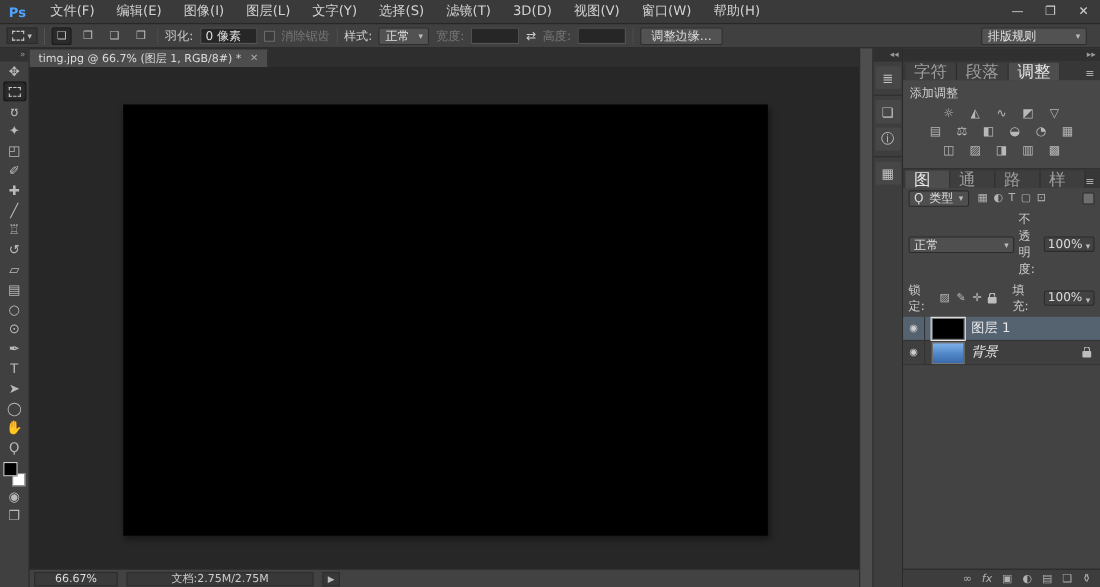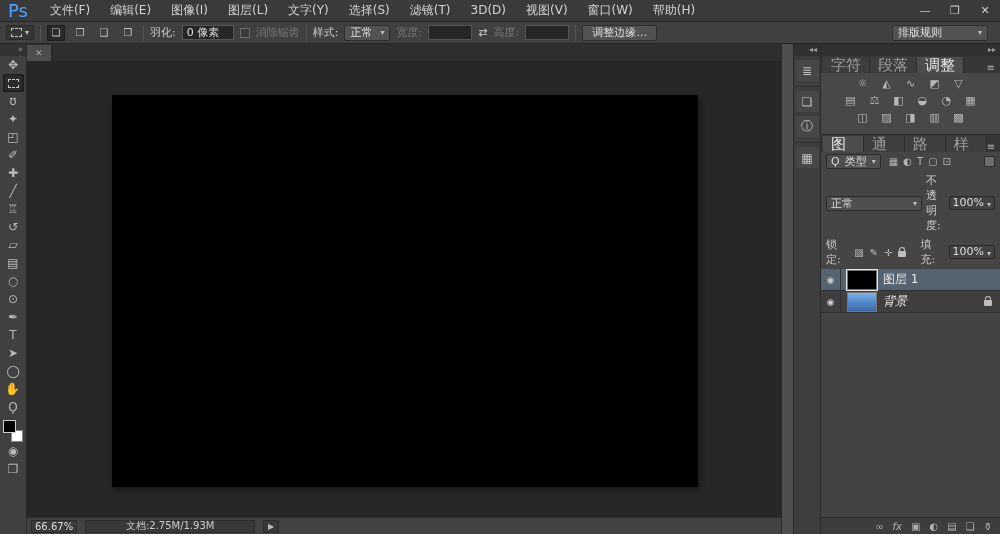--- a/index.html
+++ b/index.html
@@ -7,21 +7,21 @@
   #app {
     position:relative; width:1000px; height:534px; overflow:hidden;
     font-family:"DejaVu Sans","Liberation Sans",sans-serif;
     color:#cfcfcf; font-size:12px; background:#272727;
     user-select:none;
   }
   
   .menubar { position:absolute; top:0; left:0; right:0; height:22px;
     background:#3a3a3a; border-bottom:1px solid #262626;
     display:flex; align-items:center; }
-  .ps-logo { color:#4da3ff; font-weight:normal; font-size:18px; padding:0 12px 0 8px; }
+  .ps-logo { color:#4da3ff; font-weight:bold; font-size:12px; padding:0 12px 0 8px; }
   .menu-item { padding:0 10px; font-size:12px; color:#d2d2d2; line-height:21px; cursor:default; }
   .win-controls { margin-left:auto; display:flex; }
   .win-btn { width:30px; text-align:center; font-size:11px; color:#cfcfcf; line-height:21px; }
   
   .optionsbar { position:absolute; top:22px; left:0; right:0; height:22px;
     background:#404040; border-bottom:1px solid #262626;
     display:flex; align-items:center; gap:6px; padding:0 6px; font-size:11px; }
   .opt-sep { width:1px; height:16px; background:#2e2e2e; border-right:1px solid #555; }
   .tool-preview { display:flex; align-items:center; gap:3px; padding:2px 4px; border:1px solid #2c2c2c; background:#363636; }
   .dashed-box { width:11px; height:9px; border:1px dashed #c7c7c7; display:inline-block; }
@@ -57,21 +57,21 @@
     display:flex; flex-direction:column; }
   .tabbar { height:17px; background:#2e2e2e; display:flex; align-items:flex-end; }
   .doc-tab { background:#4d4d4d; color:#dcdcdc; font-size:10px; height:16px;
     display:flex; align-items:center; gap:8px; padding:0 8px; border-right:1px solid #262626; }
   .doc-tab .close { color:#aaa; font-size:9px; }
   .canvas { flex:1; position:relative; background:#272727; overflow:hidden; }
   .image { position:absolute; left:85px; top:34px; width:586px; height:392px;
     background:#000; box-shadow:2px 3px 6px rgba(0,0,0,0.45); }
   .statusbar { height:17px; background:#424242; border-top:1px solid #2c2c2c;
     display:flex; align-items:center; gap:8px; padding:0 4px; font-size:10px; }
-  .zoom-box { background:#3a3a3a; border:1px solid #2c2c2c; padding:0 3px; height:13px;
+  .zoom-box { background:#3a3a3a; border:1px solid #2c2c2c; padding:0 18px; height:13px;
     display:inline-flex; align-items:center; color:#ddd; }
   .doc-info { background:#383838; border:1px solid #2e2e2e; height:13px; min-width:170px;
     display:inline-flex; align-items:center; justify-content:center; color:#ccc; }
   .status-arrow { color:#bbb; font-size:8px; background:#383838; border:1px solid #2e2e2e;
     height:13px; width:16px; display:inline-flex; align-items:center; justify-content:center; }
   
   .splitter { position:absolute; top:44px; left:781px; width:13px; bottom:0; background:#4e4e4e;
     border-left:1px solid #2a2a2a; border-right:1px solid #2a2a2a; }
   .dockstrip { position:absolute; top:44px; left:794px; width:27px; bottom:0; background:#3e3e3e;
     border-right:1px solid #2a2a2a; display:flex; flex-direction:column; align-items:center; }
@@ -257,29 +257,30 @@
         <span>◉</span>
       </div>
     <div class="tool">
         <span>❐</span>
       </div>
   </div>
 
   <div class="docarea">
     <div class="tabbar">
       <div class="doc-tab">
+        <span>timg.jpg @ 66.7% (图层 1, RGB/8#) *</span>
         <span class="close">✕</span>
       </div>
     </div>
     <div class="canvas">
       <div class="image"></div>
     </div>
     <div class="statusbar">
       <span class="zoom-box">66.67%</span>
-      <span class="doc-info">文档:2.75M/1.93M</span>
+      <span class="doc-info">文档:2.75M/2.75M</span>
       <span class="status-arrow">▶</span>
     </div>
   </div>
 
   <div class="splitter"></div>
 
   <div class="dockstrip">
     <div class="dock-header">◂◂</div>
     <div class="dock-btn">
         <span>≣</span>
@@ -300,20 +301,21 @@
   <div class="rightpanel">
     <div class="panel-header">▸▸</div>
 
     <div class="tabs">
       <span class="tab">字符</span>
       <span class="tab">段落</span>
       <span class="tab active">调整</span>
       <span class="tab-menu">≡</span>
     </div>
     <div class="adj-content">
+      <div class="adj-title">添加调整</div>
       <div class="adj-row">
         <span class="adj-icon">☼</span>
         <span class="adj-icon">◭</span>
         <span class="adj-icon">∿</span>
         <span class="adj-icon">◩</span>
         <span class="adj-icon">▽</span>
       </div>
       <div class="adj-row">
         <span class="adj-icon">▤</span>
         <span class="adj-icon">⚖</span>

